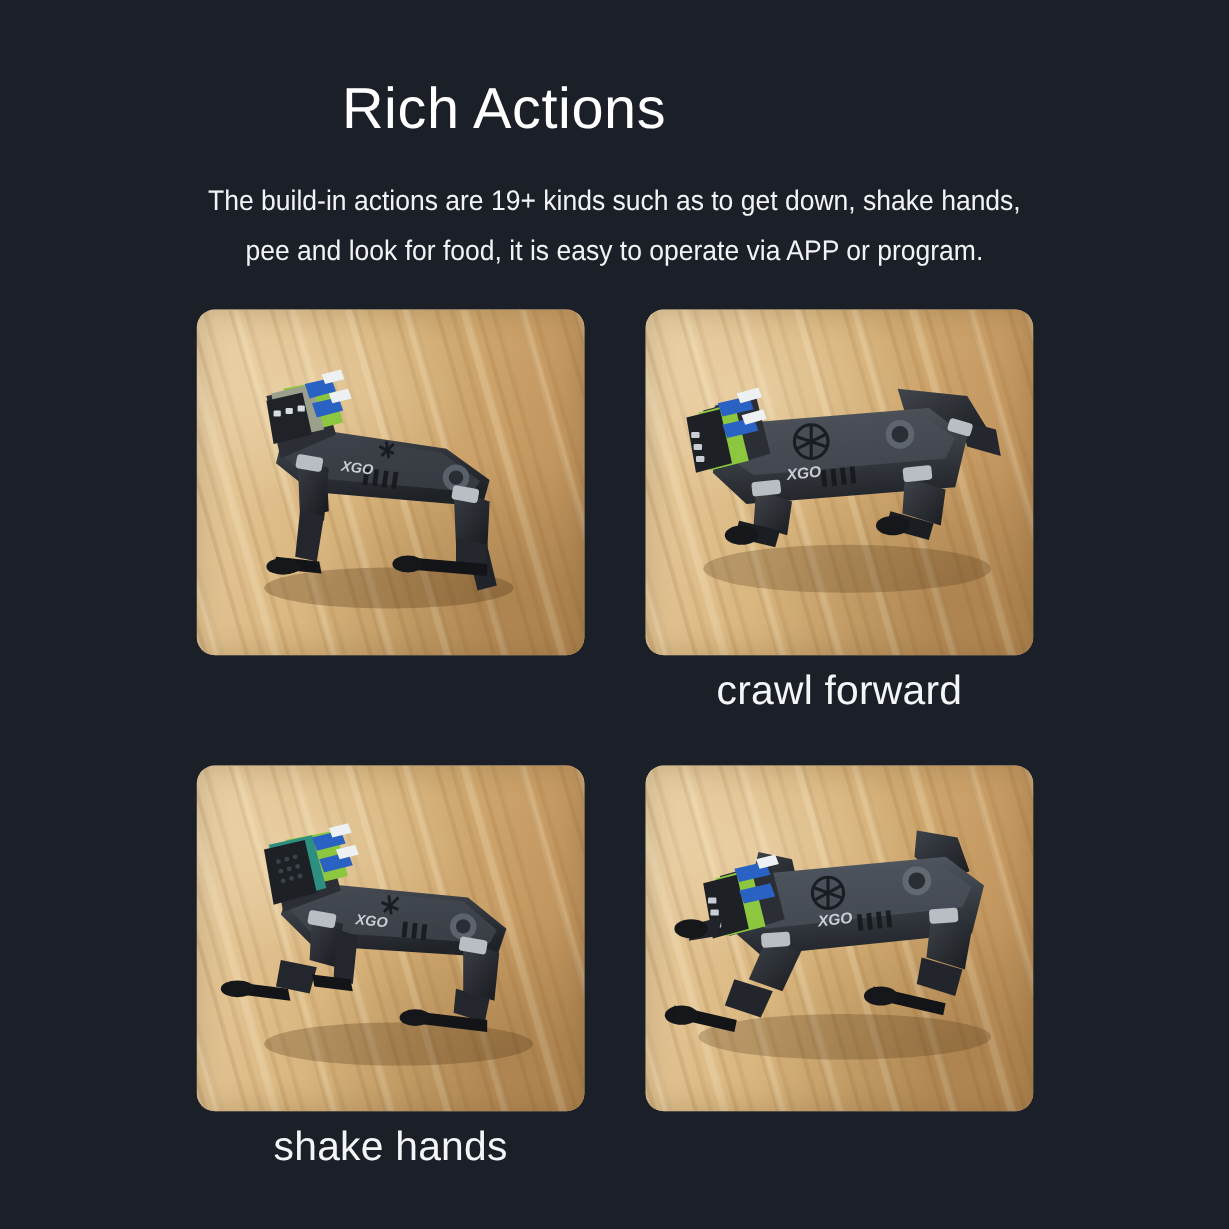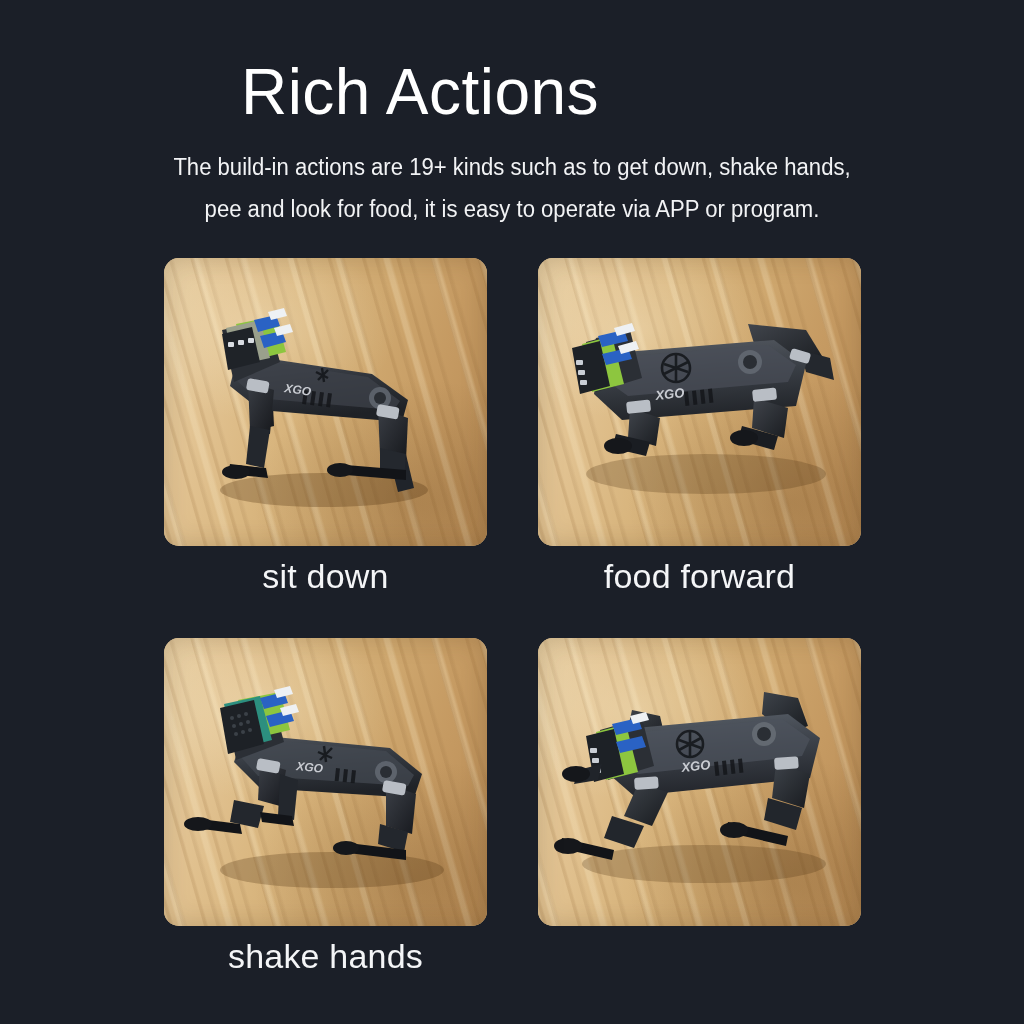--- a/index.html
+++ b/index.html
@@ -20,21 +20,21 @@
     background: #1b1f28;
   }
 
   
   .page-title {
     position: absolute;
     left: 0;
     top: 62px;
     width: 840px;
     text-align: center;
-    font-size: 64px;
+    font-size: 48px;
     line-height: 60px;
     font-weight: 300;
     letter-spacing: 0.5px;
     color: #ffffff;
   }
   .page-subtitle {
     position: absolute;
     left: 62px;
     top: 146px;
     width: 900px;
@@ -232,21 +232,20 @@
             <ellipse cx="176" cy="212" rx="13" ry="7" fill="#15171b"></ellipse>
 
             <g fill="#b9bec5">
               <rect x="84" y="120" width="22" height="12" rx="3" transform="rotate(10 84 120)"></rect>
               <rect x="214" y="146" width="22" height="12" rx="3" transform="rotate(10 214 146)"></rect>
             </g>
           </svg>
         </div>
         <div class="photo-shade"></div>
       </div>
-      <div class="action-caption">sit down</div>
     </div>
 
     <div class="action-card col-right row-top">
       <div class="photo">
         <div class="wood"></div>
         <div class="robot">
           <svg viewBox="0 0 323 288" preserveAspectRatio="xMidYMid meet">
             <defs>
               <linearGradient id="bodyB" x1="0" y1="0" x2="0.2" y2="1">
                 <stop offset="0" stop-color="#565b63"></stop>
@@ -307,21 +306,21 @@
 
             <g fill="#b9bec5">
               <rect x="88" y="144" width="24" height="12" rx="3" transform="rotate(-6 88 144)"></rect>
               <rect x="214" y="132" width="24" height="12" rx="3" transform="rotate(-6 214 132)"></rect>
               <rect x="254" y="90" width="20" height="11" rx="3" transform="rotate(16 254 90)"></rect>
             </g>
           </svg>
         </div>
         <div class="photo-shade"></div>
       </div>
-      <div class="action-caption">food forward</div>
+      <div class="action-caption">crawl forward</div>
     </div>
 
     <div class="action-card col-left row-bottom">
       <div class="photo">
         <div class="wood"></div>
         <div class="robot">
           <svg viewBox="0 0 323 288" preserveAspectRatio="xMidYMid meet">
             <defs>
               <linearGradient id="bodyC" x1="0" y1="0" x2="0.25" y2="1">
                 <stop offset="0" stop-color="#4e535b"></stop>

